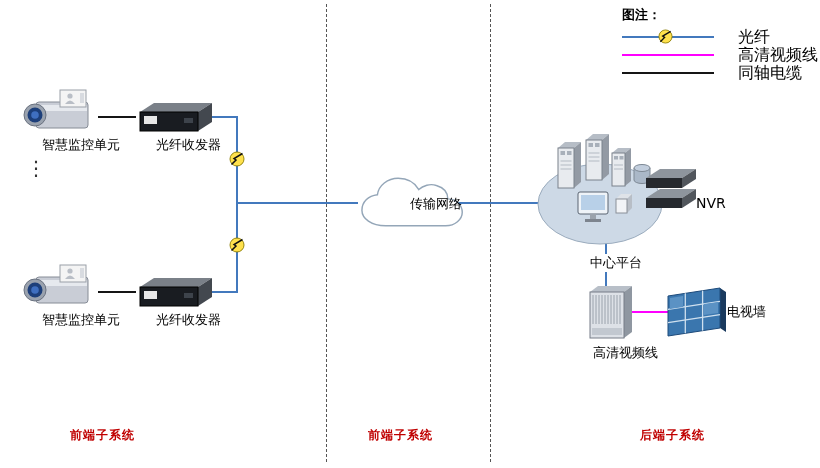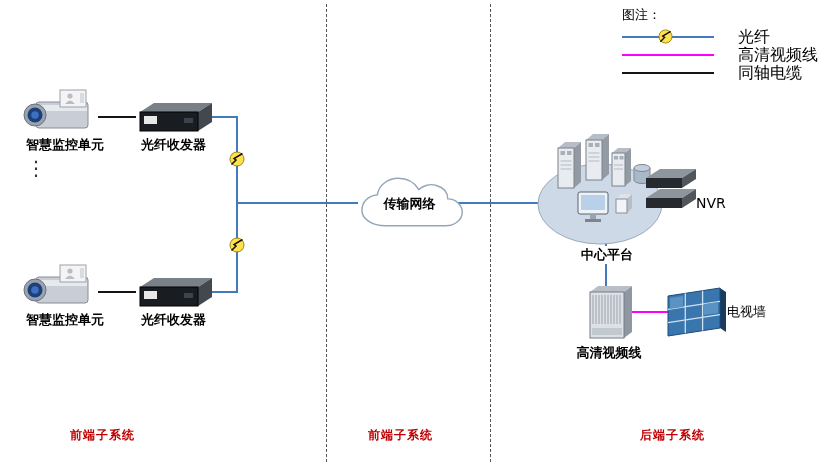--- a/index.html
+++ b/index.html
@@ -3,39 +3,39 @@
 <meta charset="utf-8">
 <style>
   * { margin:0; padding:0; box-sizing:border-box; }
   html,body { background:#fff; }
   body { font-family:"DejaVu Sans", sans-serif; color:#000; }
   .canvas { position:relative; width:820px; height:468px; background:#fff; overflow:hidden; }
 
   .vsep { position:absolute; top:4px; bottom:6px; width:0; border-left:1px dashed #555; }
 
   .label { position:absolute; font-size:13px; color:#000; white-space:nowrap; }
-  .label.center { text-align:center;font-weight:bold; }
+  .label.center { text-align:right; }
   .section-label { position:absolute; font-size:12px; font-weight:bold; color:#c00000; letter-spacing:1px; white-space:nowrap; }
 
   .hline { position:absolute; height:2px; }
   .vline { position:absolute; width:2px; }
   .blue    { background:#4379bd; }
   .black   { background:#151515; }
   .magenta { background:#ff00ff; }
 
   .icon { position:absolute; }
 
   .legend { position:absolute; left:622px; top:6px; width:196px; }
-  .legend-title { font-size:13px; font-weight:normal; margin-bottom:4px; }
+  .legend-title { font-size:13px; font-weight:bold; margin-bottom:4px; }
   .legend-row { display:flex; align-items:center; height:18px; }
   .legend-line { position:relative; flex:0 0 92px; width:92px; height:2px; }
   .legend-line .bolt { position:absolute; left:36px; top:-7px; }
   .legend-label { font-size:16px; margin-left:24px; white-space:nowrap; }
 
-  .wbg { background:#ffffff; padding:0 2px; }
+  .wbg { background:#ffffff; padding:0 2px;margin-top:8px; }
 </style>
 </head>
 <body>
 
 <div class="canvas">
 
   <div class="vsep" style="left:326px"></div>
   <div class="vsep" style="left:490px"></div>
 
   <div class="legend">

